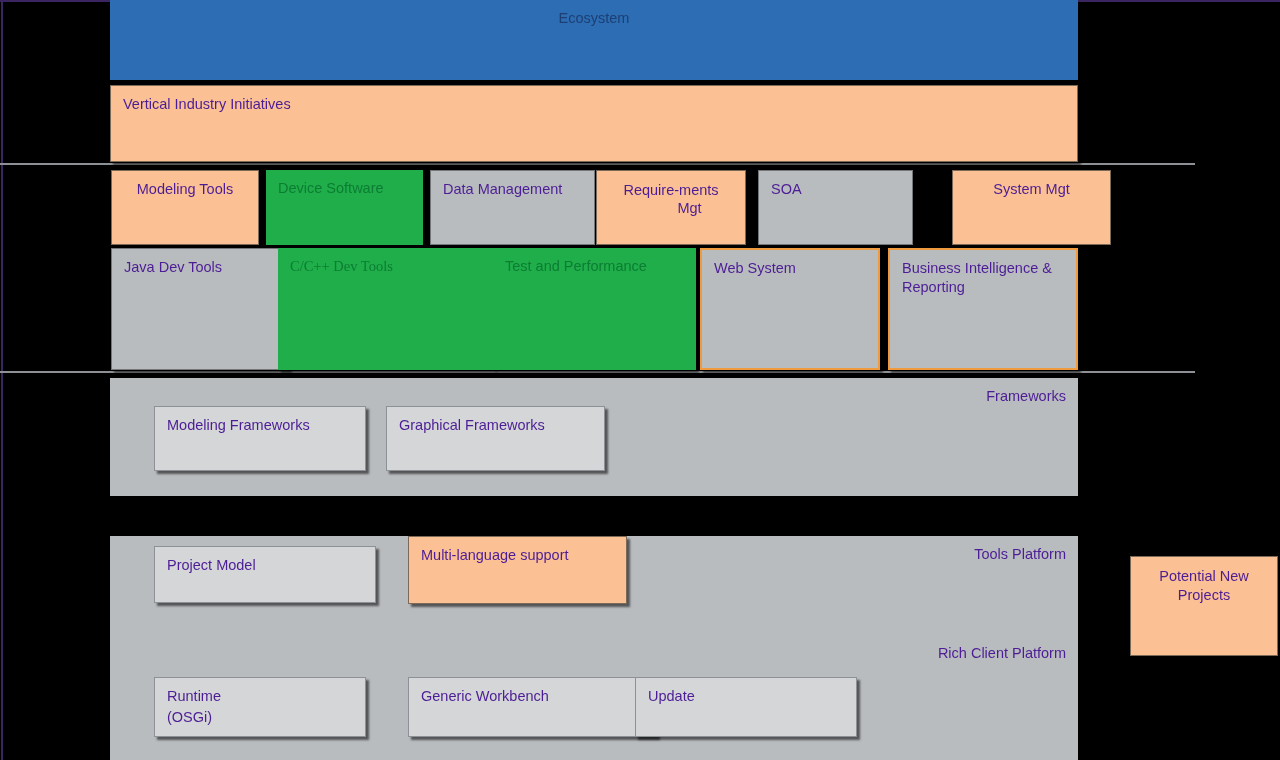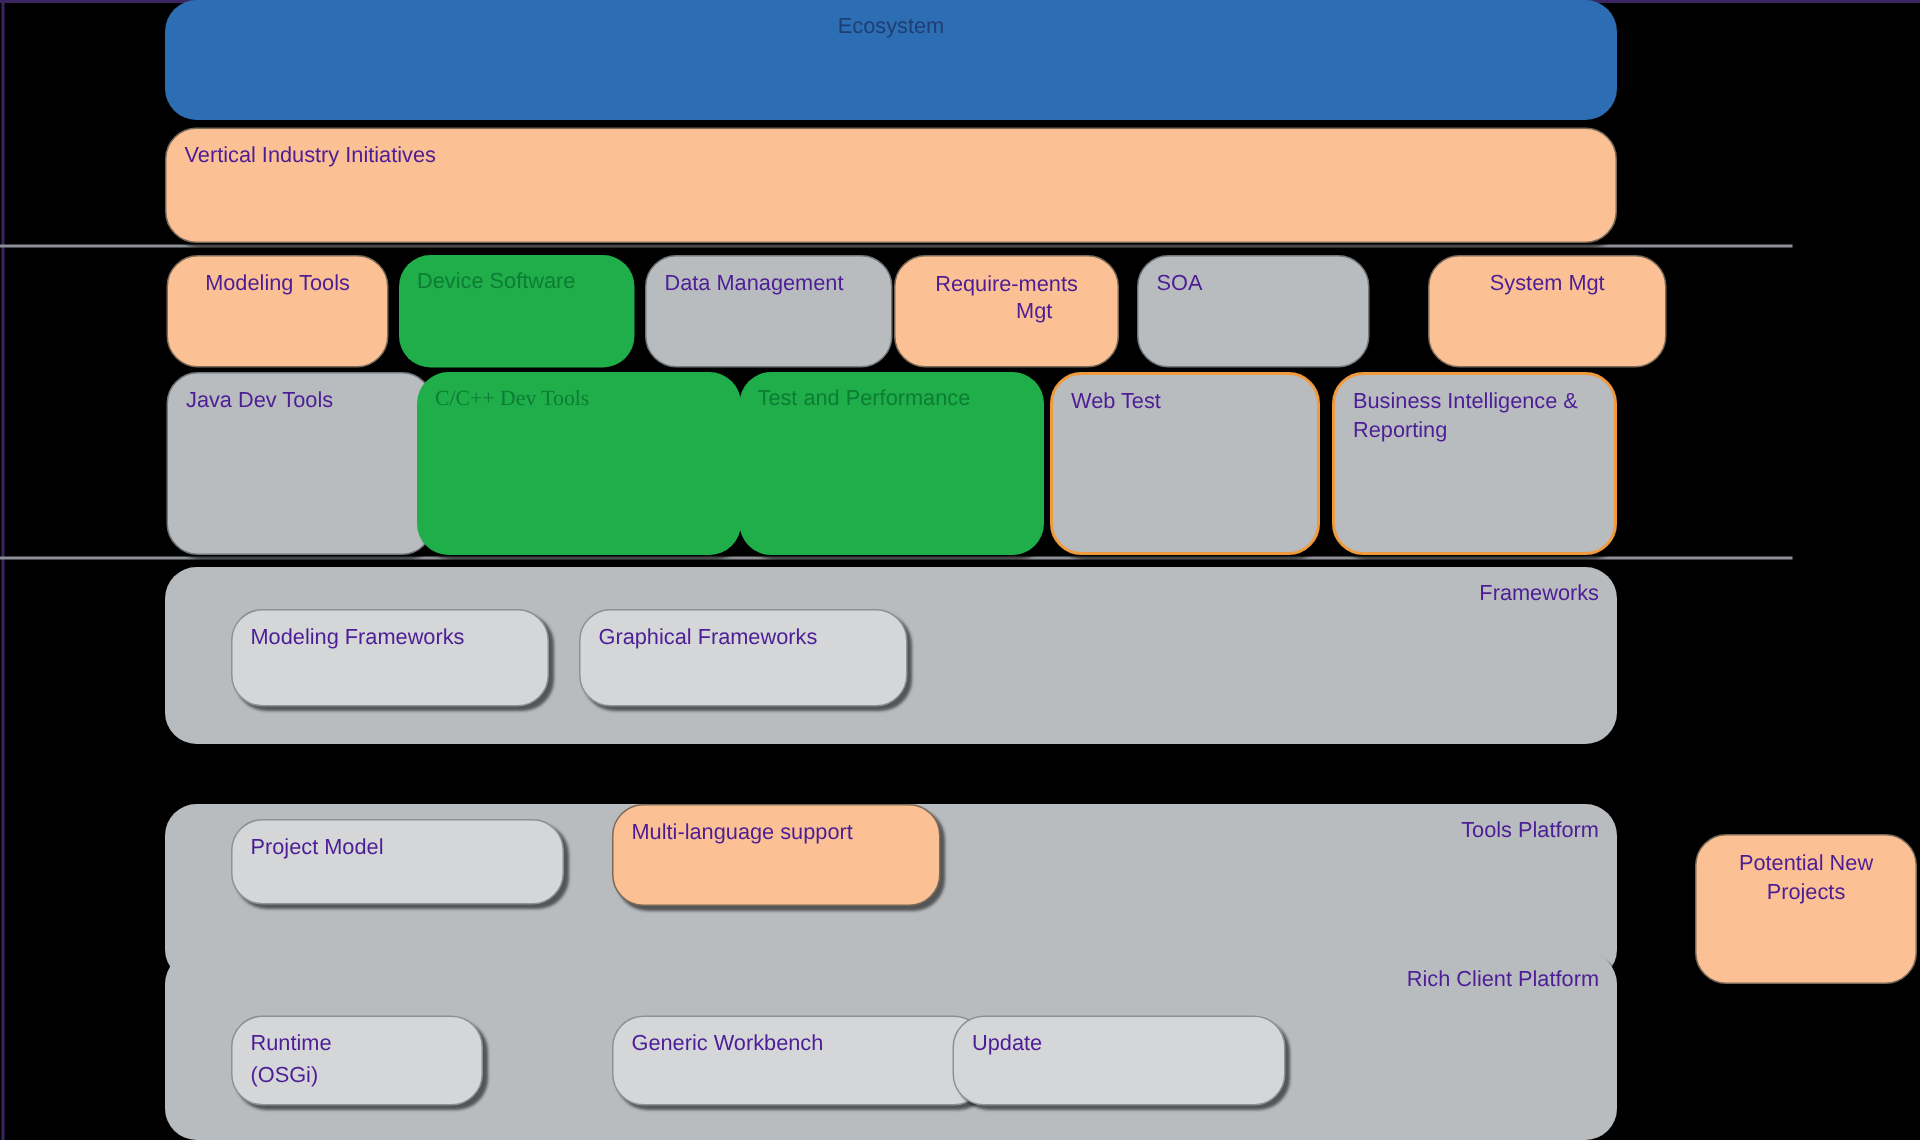--- a/index.html
+++ b/index.html
@@ -45,21 +45,20 @@
   }
 
   
   .box {
     position: absolute;
     box-sizing: border-box;
     color: #1b1b1b;
     font-size: 14.5px;
     line-height: 1.35;
     overflow: hidden;
-    border-radius: 21px;
   }
   .box > .lbl {
     position: absolute;
     display: block;
   }
 
   
   .fill-blue   { background: #2d6db4; }
   .fill-orange { background: #fbc194; border: 1px solid #7b6a58; }
   .fill-green  { background: #1fae4a; }
@@ -132,21 +131,21 @@
 
   <div class="box fill-green shadowed" style="left:278px; top:248px; width:216px; height:122px;font-family:Liberation Serif, serif;">
     <span class="lbl t-left-top txt-ongreen">C/C++ Dev Tools</span>
   </div>
 
   <div class="box fill-green shadowed" style="left:493px; top:248px; width:203px; height:122px;">
     <span class="lbl t-left-top txt-ongreen">Test and Performance</span>
   </div>
 
   <div class="box fill-grey-orangeborder shadowed" style="left:700px; top:248px; width:180px; height:122px;">
-    <span class="lbl t-left-top txt-dark">Web Test</span>
+    <span class="lbl t-left-top txt-dark">Web System</span>
   </div>
 
   <div class="box fill-grey-orangeborder shadowed" style="left:888px; top:248px; width:190px; height:122px;">
     <span class="lbl t-left-top txt-dark">Business Intelligence &amp;</span>
     <span class="lbl t-left-top txt-dark" style="top:28px;">Reporting</span>
   </div>
 
   <div class="box fill-grey-plain shadowed" style="left:110px; top:378px; width:968px; height:118px;">
     <span class="lbl t-right-top txt-dark">Frameworks</span>
   </div>
@@ -168,21 +167,21 @@
   </div>
 
   <div class="box fill-orange shadowed" style="left:408px; top:536px; width:219px; height:68px;">
     <span class="lbl t-left-top txt-dark">Multi-language support</span>
   </div>
 
   <div class="box fill-grey-plain shadowed" style="left:110px; top:635px; width:968px; height:125px;">
     <span class="lbl t-right-top txt-dark">Rich Client Platform</span>
   </div>
 
-  <div class="box fill-grey-lite shadowed" style="left:154px; top:677px; width:168px; height:60px;">
+  <div class="box fill-grey-lite shadowed" style="left:154px; top:677px; width:212px; height:60px;">
     <span class="lbl t-left-top txt-dark">Runtime</span>
     <span class="lbl t-left-top txt-dark" style="top:30px;">(OSGi)</span>
   </div>
 
   <div class="box fill-grey-lite shadowed" style="left:408px; top:677px; width:249px; height:60px;">
     <span class="lbl t-left-top txt-dark">Generic Workbench</span>
   </div>
 
   <div class="box fill-grey-lite shadowed" style="left:635px; top:677px; width:222px; height:60px;">
     <span class="lbl t-left-top txt-dark">Update</span>

